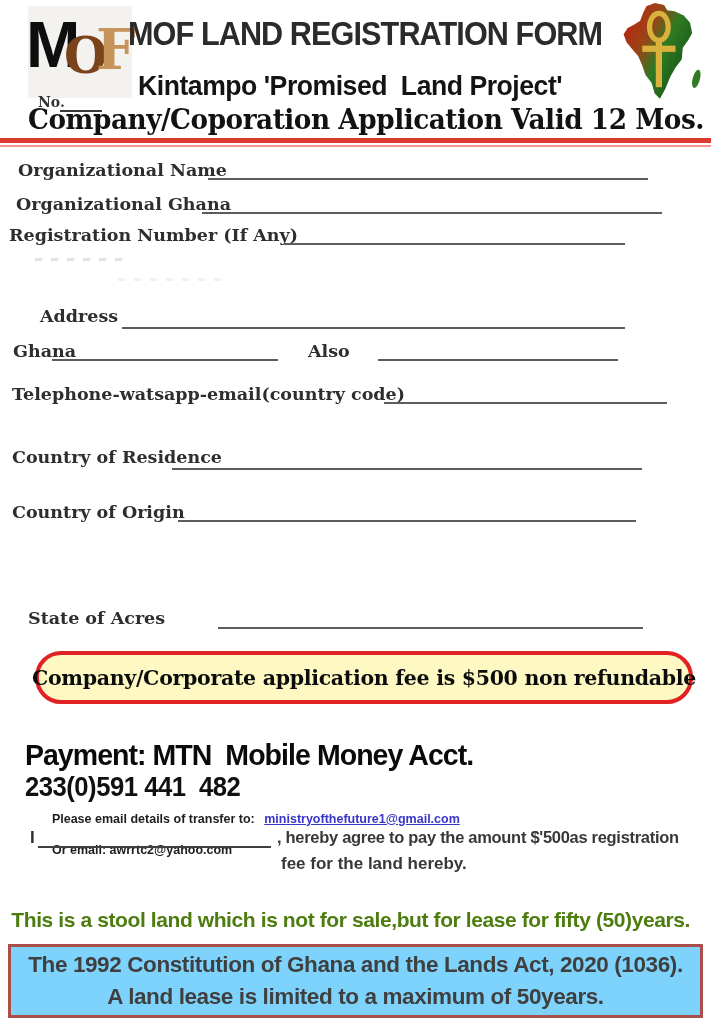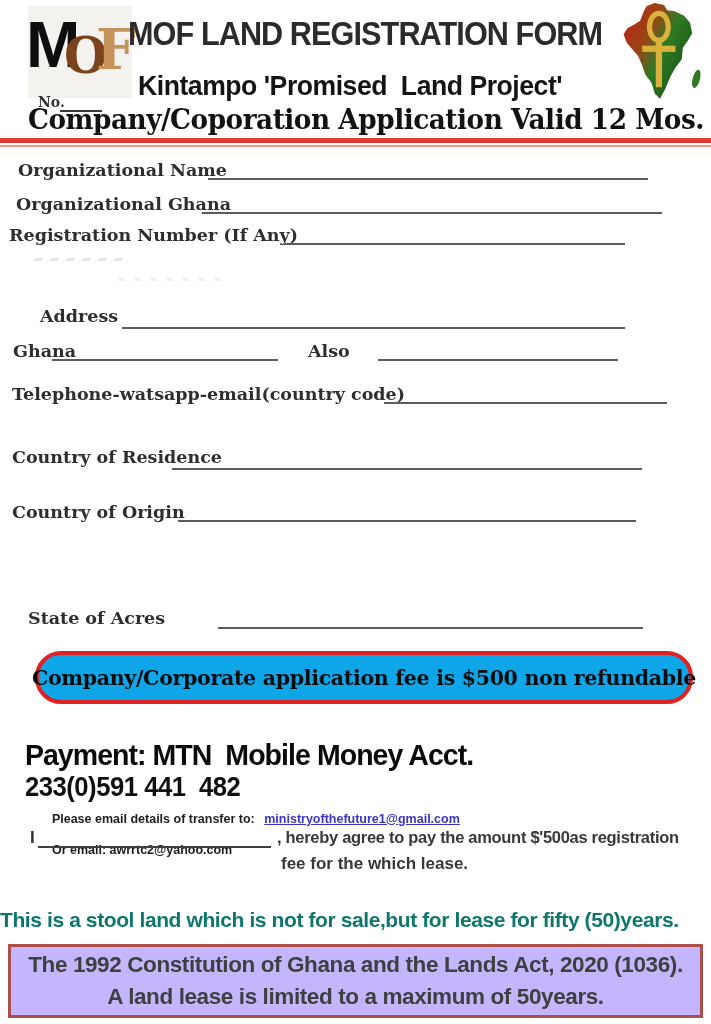--- a/index.html
+++ b/index.html
@@ -25,21 +25,21 @@
   .rule-red-2{left:0;top:145px;width:711px;height:2px;background:#f0978e;}
 
   
   .flabel{font:bold 17.5px "DejaVu Serif",serif;color:#2e2e2e;white-space:pre;}
   .fline{border-bottom:2px solid #5c5c5c;height:0;}
   .smudge{background:repeating-linear-gradient(90deg,#dedede 0 7px,transparent 7px 16px);
           height:3px;opacity:.85;}
 
   
   .fee-pill{left:35px;top:651px;width:650px;height:45px;border:4px solid #e02322;border-radius:26px;
-            display:flex;align-items:center;justify-content:center;background:#0ea5e9;}
+            display:flex;align-items:center;justify-content:center;background:#fef9c3;}
   .fee-text{font:bold 20.5px "DejaVu Serif",serif;color:#0c0c0c;white-space:pre;letter-spacing:-0.3px;}
 
   
   .payment-row{left:8px;top:720px;white-space:pre;transform:scaleX(0.95);transform-origin:left top;}
   .payment-label{font:bold 30px "Liberation Sans",sans-serif;color:#0a0a0a;letter-spacing:-1px;white-space:pre;}
   .payment-acct{font:bold 27px "Liberation Sans",sans-serif;color:#101010;letter-spacing:-0.5px;white-space:pre;}
 
   .smallprint{left:38px;top:765px;font:bold 12.5px "Liberation Sans",sans-serif;color:#1e1e1e;
               line-height:15.5px;white-space:pre;}
   .email-link{color:#3a35c9;text-decoration:underline;cursor:pointer;margin-left:6px;}
@@ -47,23 +47,23 @@
   
   .agree-prefix{left:30px;top:828px;font:bold 17px "Liberation Sans",sans-serif;color:#2f2f2f;}
   .agree-line{left:38px;top:846px;width:233px;border-bottom:2px solid #3f3f3f;}
   .agree-text1{left:277px;top:828px;font:bold 17px "Liberation Sans",sans-serif;color:#383838;
                white-space:pre;transform:scaleX(0.97);transform-origin:left top;letter-spacing:-0.3px;}
   .agree-text2{left:281px;top:854px;font:bold 17px "Liberation Sans",sans-serif;color:#383838;white-space:pre;}
 
   
   .note-title{left:0;top:880px;width:640px;text-align:center;font:bold 28px "Liberation Sans",sans-serif;
               color:#b23331;}
-  .stool-line{left:0;top:908px;width:690px;text-align:left;font:bold 21px "Liberation Sans",sans-serif;
-              color:#0f766e;white-space:pre;letter-spacing:-0.4px;}
-  .legal-box{left:8px;top:944px;width:689px;height:68px;border:3px solid #ab4f4b;background:#c4b5fd;
+  .stool-line{left:0;top:908px;width:690px;text-align:right;font:bold 21px "Liberation Sans",sans-serif;
+              color:#4d7c0f;white-space:pre;letter-spacing:-0.4px;}
+  .legal-box{left:8px;top:944px;width:689px;height:68px;border:3px solid #ab4f4b;background:#7dd3fc;
              display:flex;flex-direction:column;align-items:center;justify-content:center;}
   .legal-line{font:bold 22.5px "Liberation Sans",sans-serif;color:#3f3f3f;line-height:32px;
               white-space:pre;letter-spacing:-0.4px;}
 </style>
 </head>
 <body>
 
 <div class="page">
 
   <div class="abs logo-box">
@@ -146,21 +146,21 @@
 
   <div class="abs smallprint">
     <br>
     <span>Please email details of transfer to: </span><a class="email-link">ministryofthefuture1@gmail.com</a><br>
     <span>Or email: awrrtc2@yahoo.com</span>
   </div>
 
   <span class="abs agree-prefix">I</span>
   <div class="abs agree-line"></div>
   <span class="abs agree-text1">, hereby agree to pay the amount $'500as registration</span>
-  <span class="abs agree-text2">fee for the which lease.</span>
+  <span class="abs agree-text2">fee for the land hereby.</span>
 
   <div class="abs stool-line">This is a stool land which is not for sale,but for lease for fifty (50)years.</div>
 
   <div class="abs legal-box">
     <span class="legal-line">The 1992 Constitution of Ghana and the Lands Act, 2020 (1036).</span>
     <span class="legal-line">A land lease is limited to a maximum of 50years.</span>
   </div>
 
 </div>
 

